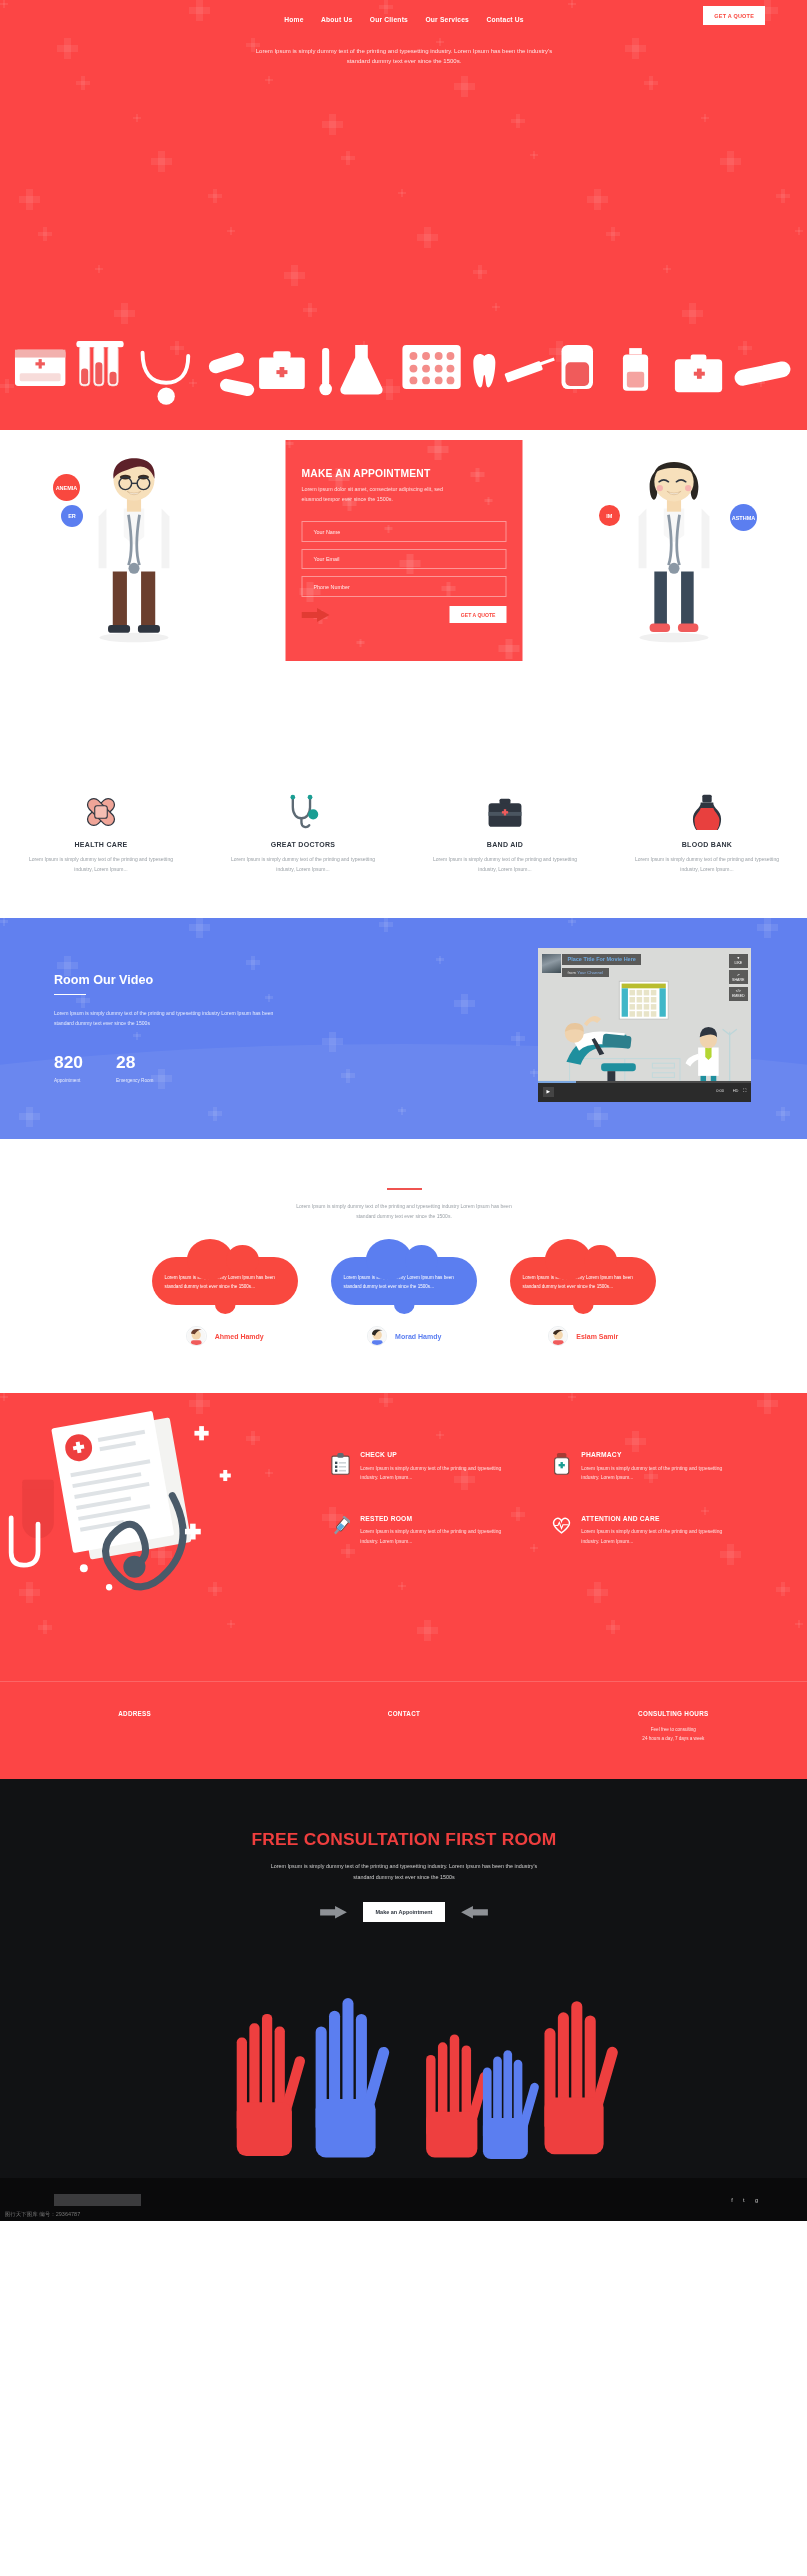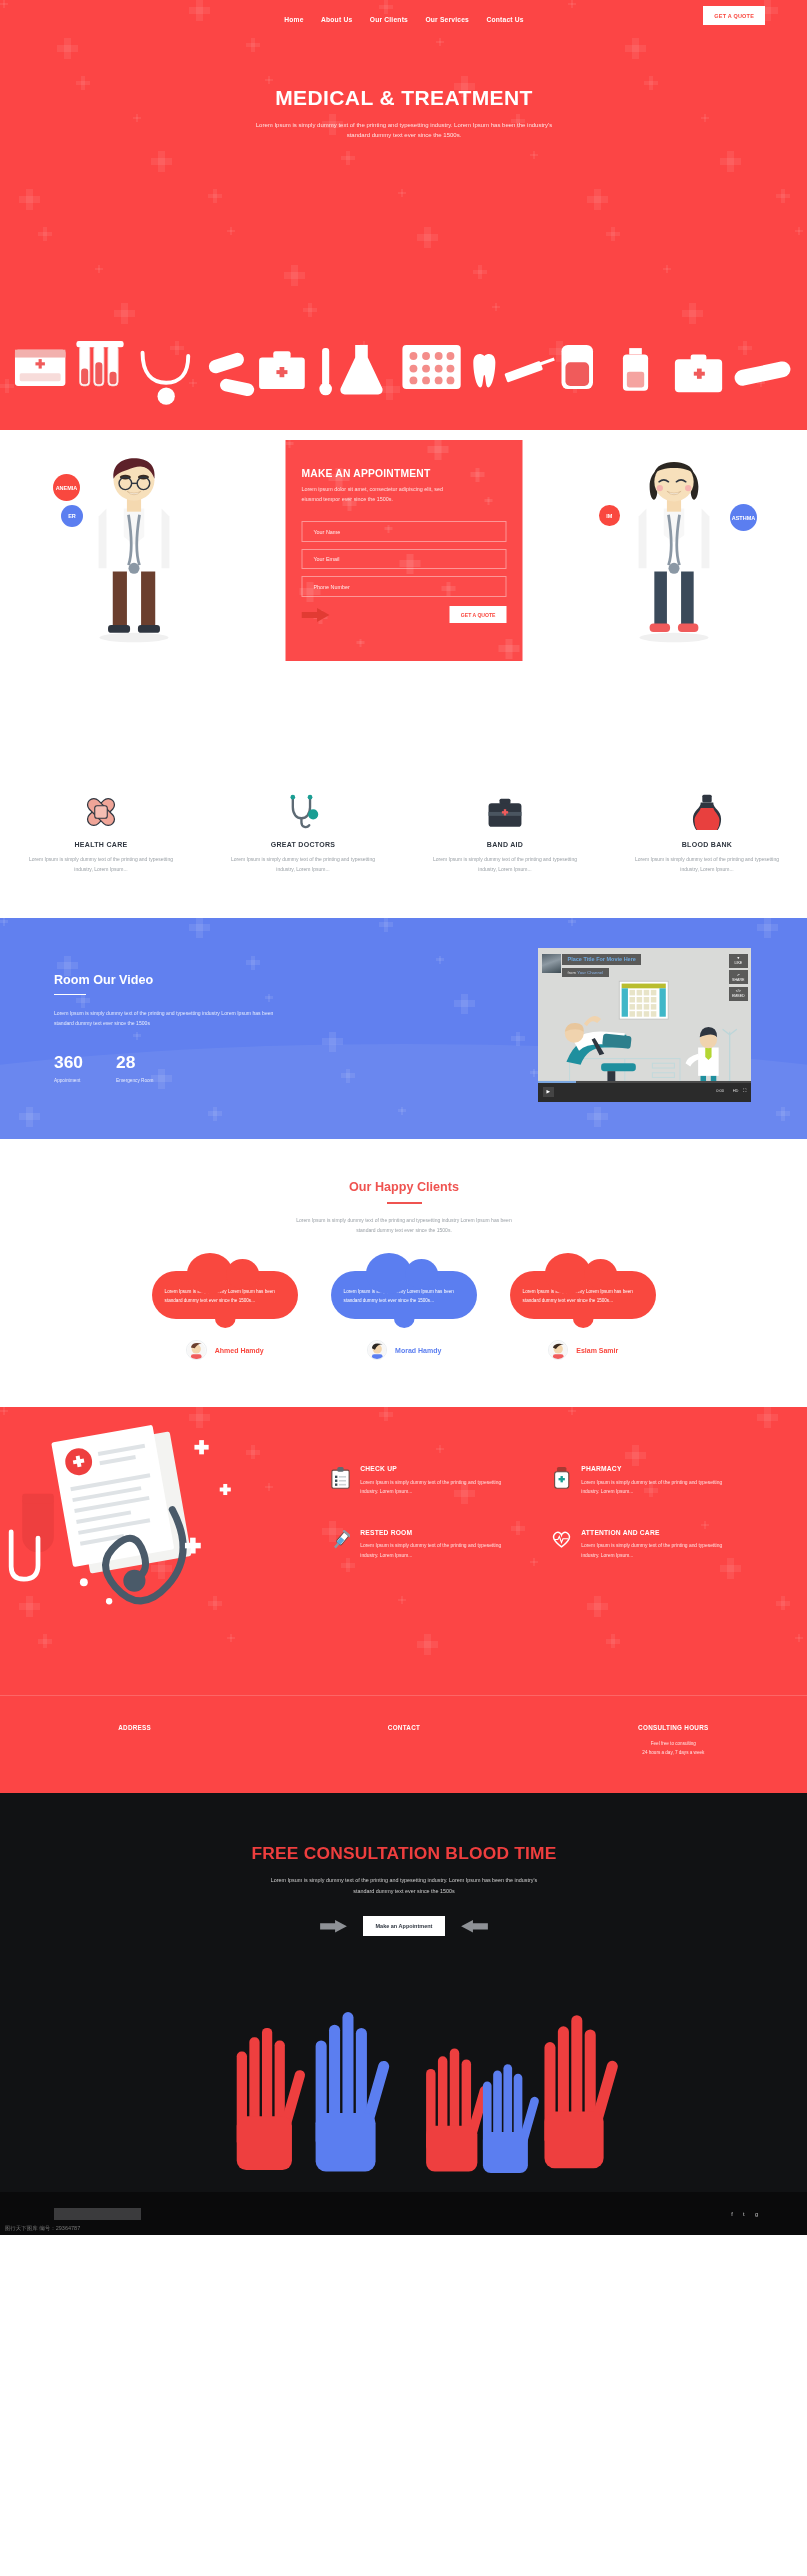--- a/index.html
+++ b/index.html
@@ -340,21 +340,20 @@
       <ul>
         <li><a href="#">Home</a></li>
         <li><a href="#">About Us</a></li>
         <li><a href="#">Our Clients</a></li>
         <li><a href="#">Our Services</a></li>
         <li><a href="#">Contact Us</a></li>
       </ul>
       <button class="quote-btn">GET A QUOTE</button>
     </nav>
 
-    <h1 class="hero-title">MEDICAL &amp; TREATMENT</h1>
     <div class="hero-sub">
       <span>Lorem Ipsum is simply dummy text of the printing and typesetting industry. Lorem Ipsum has been the industry's</span>
       <span>standard dummy text ever since the 1500s.</span>
     </div>
 
     <div class="items-band">
       <svg width="808" height="126" viewBox="0 0 1024 160">
 
         <g transform="translate(18,58)">
           <rect x="0" y="0" width="64" height="46" rx="4" fill="#fff"></rect>
@@ -765,21 +764,21 @@
         </div>
       </div>
     <div class="wave"></div>
 
     <div class="vs-left">
       <h2>Room Our Video</h2>
       <div class="vs-rule"></div>
       <p>Lorem Ipsum is simply dummy text of the printing and typesetting industry Lorem Ipsum has been standard dummy text ever since the 1500s</p>
       <div class="stats">
         <div class="stat">
-          <div class="num">360</div>
+          <div class="num">820</div>
           <div class="lbl">Appointment</div>
         </div>
         <div class="stat">
           <div class="num">28</div>
           <div class="lbl">Emergency Room</div>
         </div>
       </div>
     </div>
 
     <div class="player">
@@ -880,21 +879,20 @@
           </div>
         <div class="p-play">▶</div>
         <div class="p-time">0:00</div>
         <div class="p-hd">HD</div>
         <div class="p-fs">⛶</div>
       </div>
     </div>
   </section>
 
   <section class="clients">
-    <h2>Our Happy Clients</h2>
     <div class="c-rule"></div>
     <div class="intro">
       <span>Lorem Ipsum is simply dummy text of the printing and typesetting industry Lorem Ipsum has been</span><br>
       <span>standard dummy text ever since the 1500s.</span>
     </div>
 
     <div class="cloud-row">
       <div class="client">
         <div class="cloud" style="background:#f9483f;">
           <span>Lorem Ipsum is simply dummy Lorem Ipsum has been standard dummy text ever since the 1500s...</span>
@@ -1205,21 +1203,21 @@
         <h5>CONSULTING HOURS</h5>
         <p>
           <span>Feel free to consulting</span><br>
           <span>24 hours a day, 7 days a week</span>
         </p>
       </div>
     </div>
   </section>
 
   <section class="dark">
-    <h2>FREE CONSULTATION BLOOD TIME</h2>
+    <h2>FREE CONSULTATION FIRST ROOM</h2>
     <p>
       <span>Lorem Ipsum is simply dummy text of the printing and typesetting industry. Lorem Ipsum has been the industry's</span><br>
       <span>standard dummy text ever since the 1500s</span>
     </p>
     <div class="dark-cta">
       <svg width="27" height="12.6" viewBox="0 0 34 16">
         <path d="M0 4 h19 v-4 l15 8 -15 8 v-4 h-19z" fill="#8e9196"></path>
       </svg>
       <button class="appt-btn">Make an Appointment</button>
       <svg width="27" height="12.6" viewBox="0 0 34 16">

